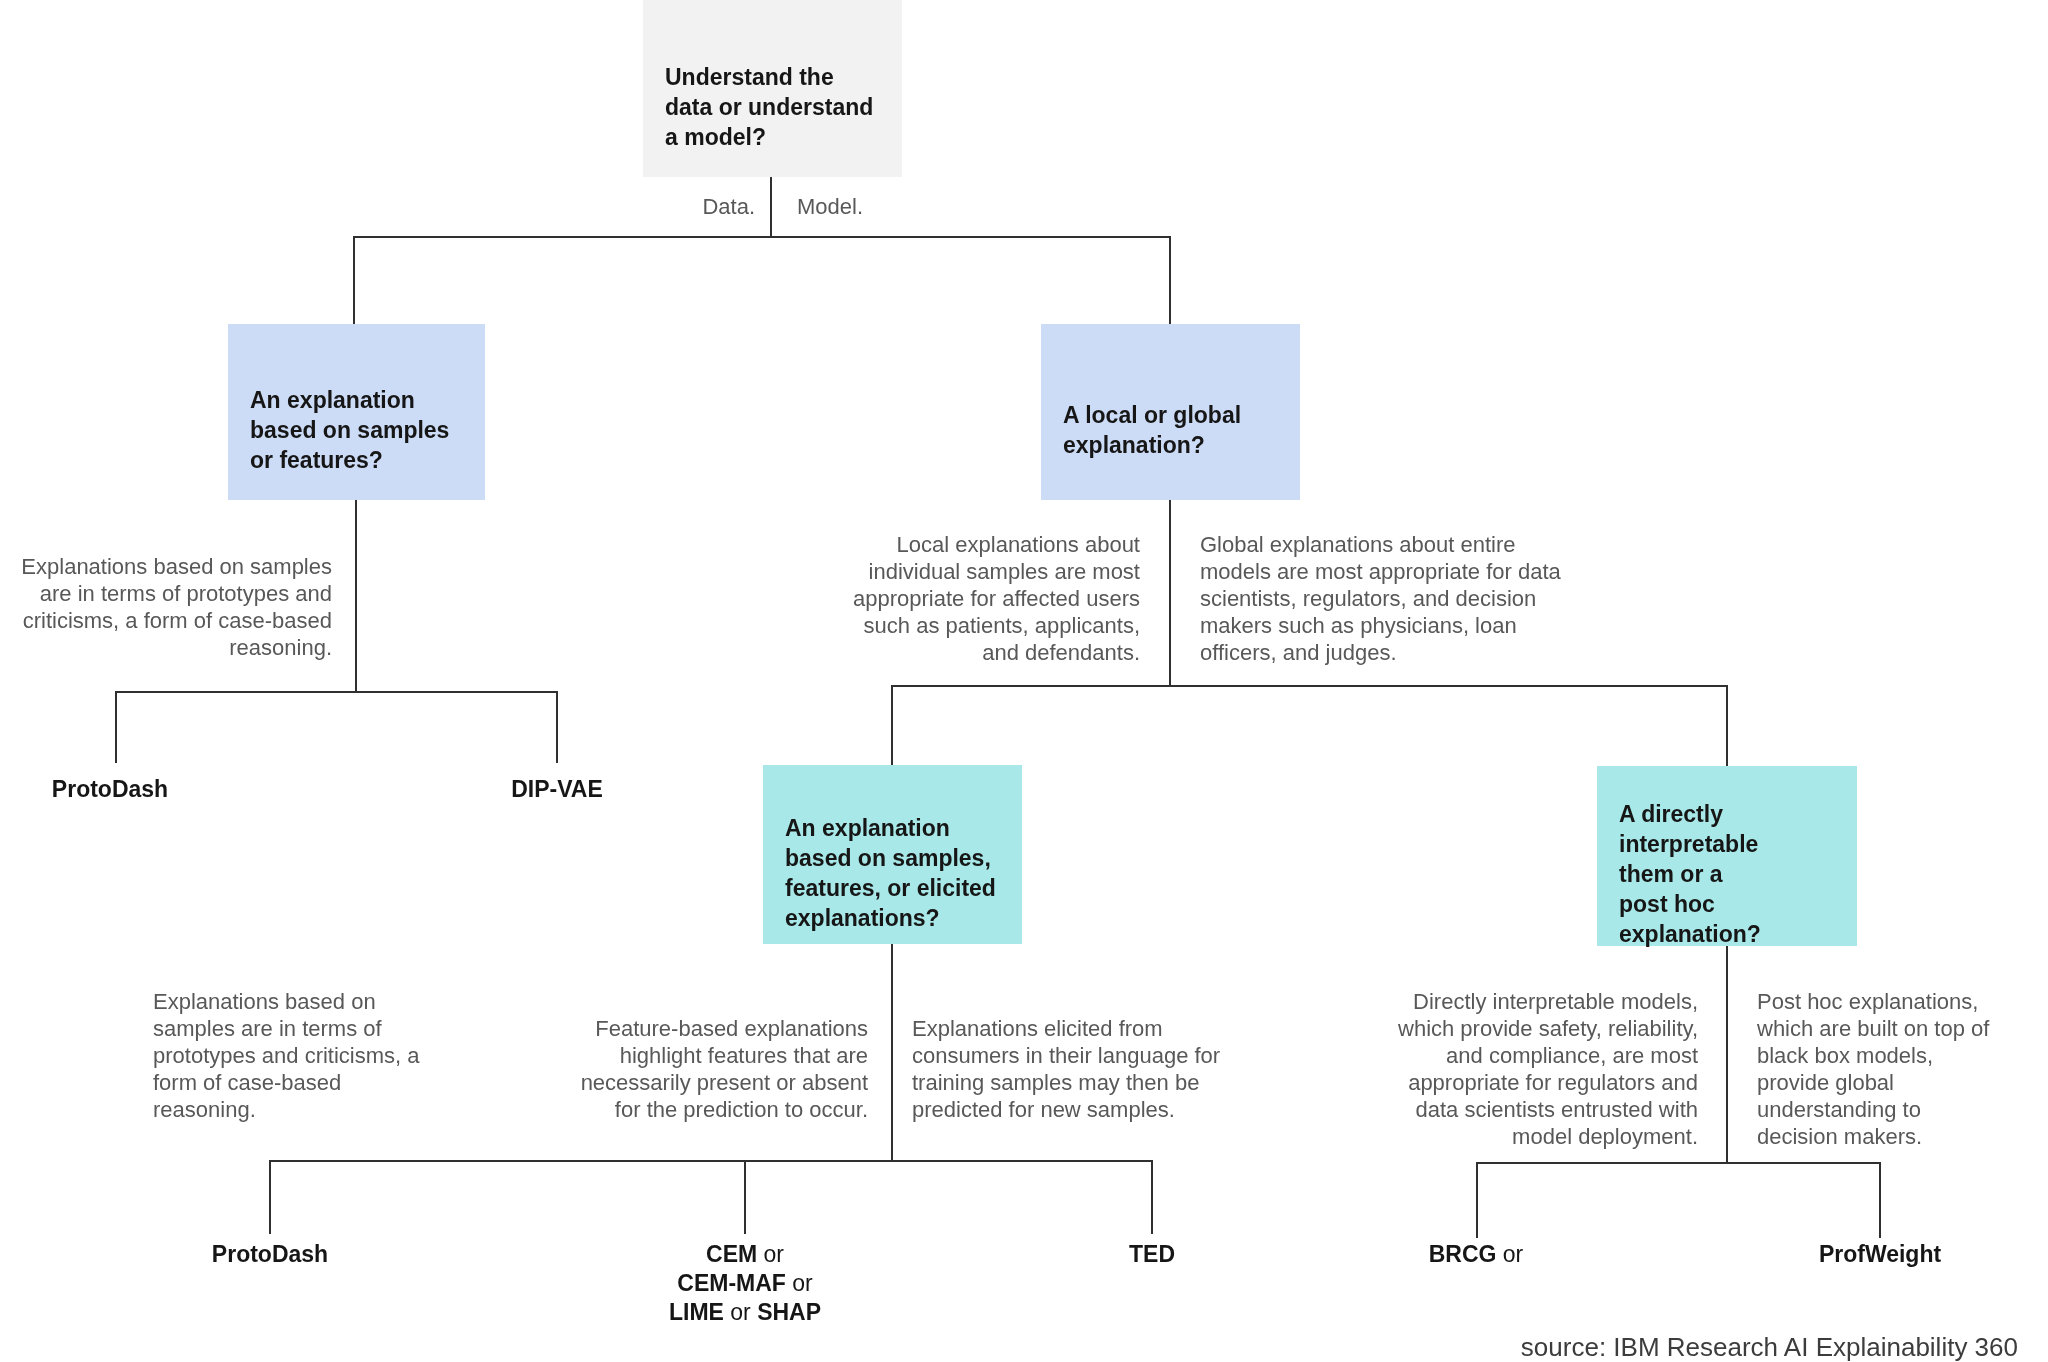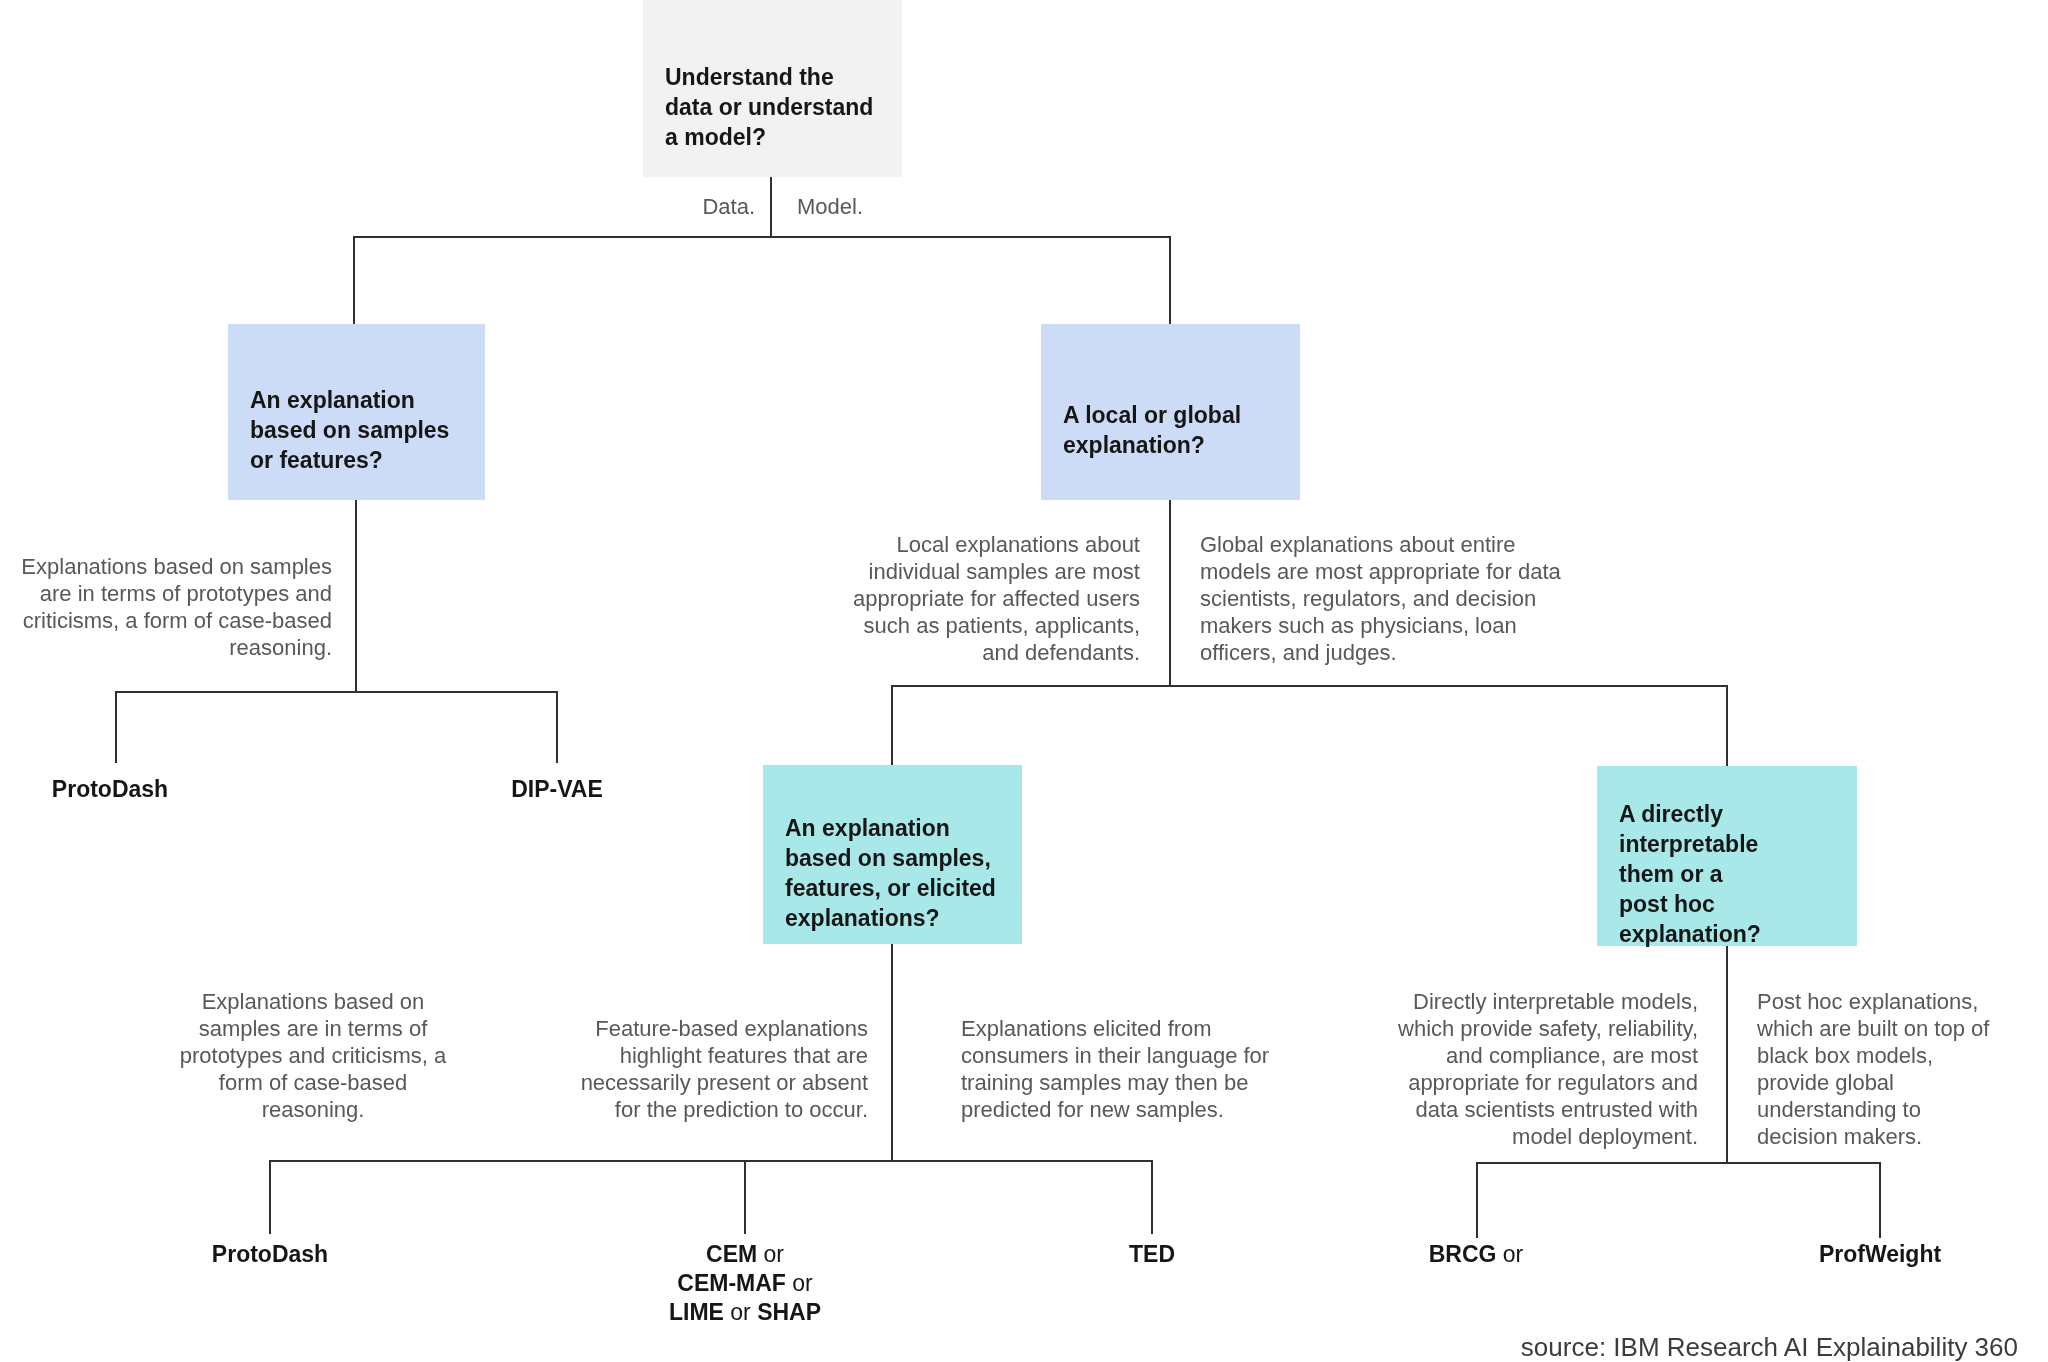--- a/index.html
+++ b/index.html
@@ -116,30 +116,30 @@
   <div class="note" style="left:800px;top:531px;width:340px;text-align:right;">Local explanations about
 individual samples are most
 appropriate for affected users
 such as patients, applicants,
 and defendants.</div>
   <div class="note" style="left:1200px;top:531px;width:400px;">Global explanations about entire
 models are most appropriate for data
 scientists, regulators, and decision
 makers such as physicians, loan
 officers, and judges.</div>
-  <div class="note" style="left:153px;top:988px;width:320px;text-align:center;">Explanations based on
+  <div class="note" style="left:153px;top:988px;width:320px;text-align:left;">Explanations based on
 samples are in terms of
 prototypes and criticisms, a
 form of case-based
 reasoning.</div>
   <div class="note" style="left:528px;top:1015px;width:340px;text-align:right;">Feature-based explanations
 highlight features that are
 necessarily present or absent
 for the prediction to occur.</div>
-  <div class="note" style="left:961px;top:1015px;width:330px;">Explanations elicited from
+  <div class="note" style="left:912px;top:1015px;width:330px;">Explanations elicited from
 consumers in their language for
 training samples may then be
 predicted for new samples.</div>
   <div class="note" style="left:1338px;top:988px;width:360px;text-align:right;">Directly interpretable models,
 which provide safety, reliability,
 and compliance, are most
 appropriate for regulators and
 data scientists entrusted with
 model deployment.</div>
   <div class="note" style="left:1757px;top:988px;width:280px;">Post hoc explanations,

